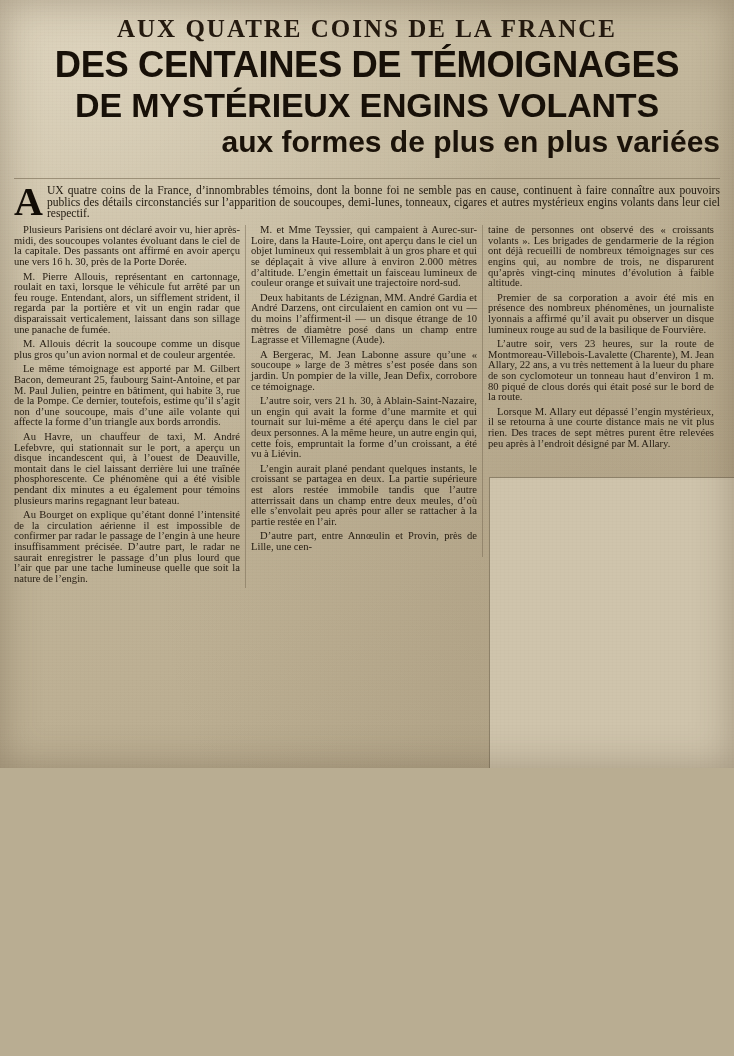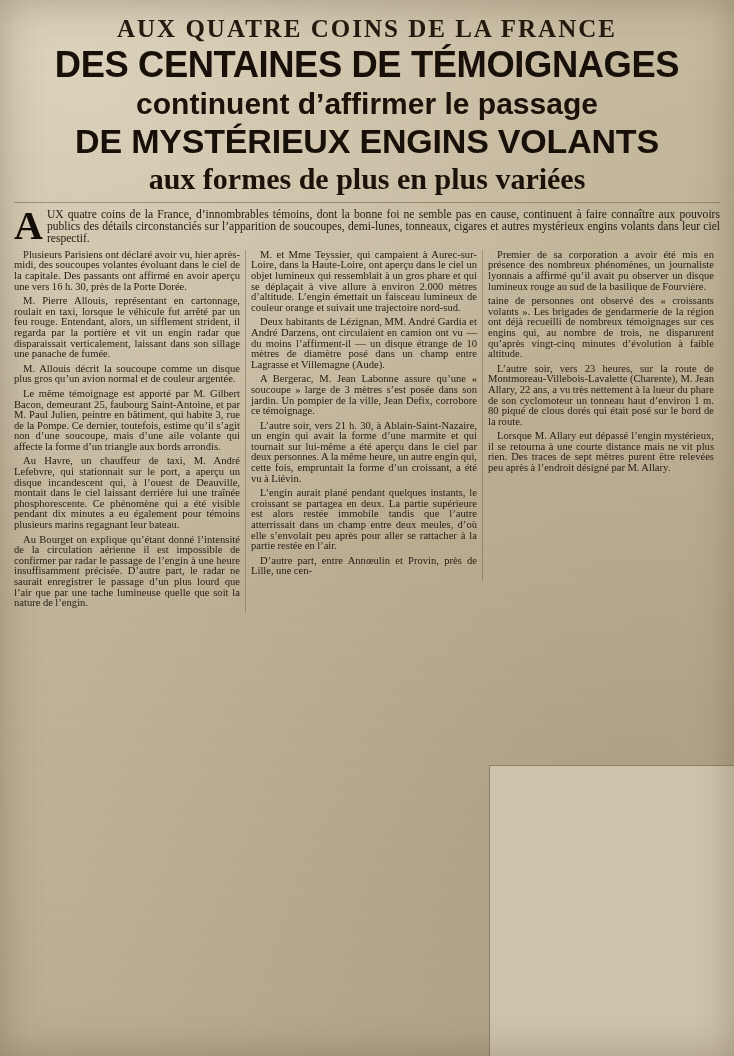--- a/index.html
+++ b/index.html
@@ -10,21 +10,21 @@
   body {
     width: 734px;
     height: 1056px;
     overflow: hidden;
     font-family: "Liberation Serif", serif;
     color: #1b1712;
   }
   #page {
     position: relative;
     width: 734px;
-    height: 1056px;
+    height: 768px;
     background: #c4b89e;
     background-image:
        radial-gradient(circle at 12% 8%, rgba(255,250,235,0.35), rgba(0,0,0,0) 45%),
        radial-gradient(circle at 85% 75%, rgba(120,100,70,0.18), rgba(0,0,0,0) 55%),
        linear-gradient(160deg, #ccc0a6 0%, #c2b69b 35%, #bdb094 70%, #b5a88c 100%);
     box-sizing: border-box;
     padding: 10px 14px 8px 14px;
   }
   
   #grain {
@@ -70,26 +70,27 @@
   .hl3 {
     font-family: "Liberation Sans", sans-serif;
     font-weight: bold;
     font-size: 34px;
     letter-spacing: -0.2px;
     line-height: 1.02;
     color: #171008;
     margin: 2px 0 4px 0;
   }
   .hl4 {
-    font-family: Liberation Serif, serif;
+    font-family: Liberation Sans, sans-serif;
     font-weight: bold;
     font-size: 30px;
     line-height: 1.05;
     color: #1a1209;
-    margin: 2px 0 8px 0;
+    margin: 2px 0 20px 0;
+    text-align: right;
   }
   .rule {
     height: 1px;
     background: #6d6049;
     opacity: .55;
     margin: 2px 0 6px 0;
   }
   .lede {
     font-size: 11.6px;
     line-height: 11.8px;
@@ -156,21 +157,20 @@
   }
 </style>
 </head>
 <body>
 
 <div id="page">
 
   <div class="headline-block">
     <div class="kicker">AUX QUATRE COINS DE LA FRANCE</div>
     <div class="hl1">DES CENTAINES DE TÉMOIGNAGES</div>
-    <div class="hl2">continuent d’affirmer le passage</div>
     <div class="hl3">DE MYSTÉRIEUX ENGINS VOLANTS</div>
     <div class="hl4">aux formes de plus en plus variées</div>
   </div>
 
   <div class="rule"></div>
 
   <p class="lede"><span class="dropcap">A</span><span>UX quatre coins de la France, d’innombrables témoins, dont la bonne foi ne semble pas en cause, continuent à faire connaître aux pouvoirs publics des détails circonstanciés sur l’apparition de soucoupes, demi-lunes, tonneaux, cigares et autres mystérieux engins volants dans leur ciel respectif.</span></p>
 
   <div class="columns">
 
@@ -186,22 +186,22 @@
     <div class="col sep">
       <p class="body">M. et Mme Teyssier, qui campaient à Aurec-sur-Loire, dans la Haute-Loire, ont aperçu dans le ciel un objet lumineux qui ressemblait à un gros phare et qui se déplaçait à vive allure à environ 2.000 mètres d’altitude. L’engin émettait un faisceau lumineux de couleur orange et suivait une trajectoire nord-sud.</p>
       <p class="body">Deux habitants de Lézignan, MM. André Gardia et André Darzens, ont circulaient en camion ont vu — du moins l’affirment-il — un disque étrange de 10 mètres de diamètre posé dans un champ entre Lagrasse et Villemagne (Aude).</p>
       <p class="body">A Bergerac, M. Jean Labonne assure qu’une « soucoupe » large de 3 mètres s’est posée dans son jardin. Un pompier de la ville, Jean Defix, corrobore ce témoignage.</p>
       <p class="body">L’autre soir, vers 21 h. 30, à Ablain-Saint-Nazaire, un engin qui avait la forme d’une marmite et qui tournait sur lui-même a été aperçu dans le ciel par deux personnes. A la même heure, un autre engin qui, cette fois, empruntait la forme d’un croissant, a été vu à Liévin.</p>
       <p class="body">L’engin aurait plané pendant quelques instants, le croissant se partagea en deux. La partie supérieure est alors restée immobile tandis que l’autre atterrissait dans un champ entre deux meules, d’où elle s’envolait peu après pour aller se rattacher à la partie restée en l’air.</p>
       <p class="body">D’autre part, entre Annœulin et Provin, près de Lille, une cen-</p>
     </div>
 
     <div class="col">
+      <p class="body noind">taine de personnes ont observé des « croissants volants ». Les brigades de gendarmerie de la région ont déjà recueilli de nombreux témoignages sur ces engins qui, au nombre de trois, ne disparurent qu’après vingt-cinq minutes d’évolution à faible altitude.</p>
       <p class="body">Premier de sa corporation a avoir été mis en présence des nombreux phénomènes, un journaliste lyonnais a affirmé qu’il avait pu observer un disque lumineux rouge au sud de la basilique de Fourvière.</p>
-      <p class="body noind">taine de personnes ont observé des « croissants volants ». Les brigades de gendarmerie de la région ont déjà recueilli de nombreux témoignages sur ces engins qui, au nombre de trois, ne disparurent qu’après vingt-cinq minutes d’évolution à faible altitude.</p>
       <p class="body">L’autre soir, vers 23 heures, sur la route de Montmoreau-Villebois-Lavalette (Charente), M. Jean Allary, 22 ans, a vu très nettement à la lueur du phare de son cyclomoteur un tonneau haut d’environ 1 m. 80 piqué de clous dorés qui était posé sur le bord de la route.</p>
       <p class="body">Lorsque M. Allary eut dépassé l’engin mystérieux, il se retourna à une courte distance mais ne vit plus rien. Des traces de sept mètres purent être relevées peu après à l’endroit désigné par M. Allary.</p>
     </div>
 
   </div>
 
   <div class="blank-patch"></div>
   <div id="grain"></div>
   <div class="edge-shadow"></div>
 </div>

